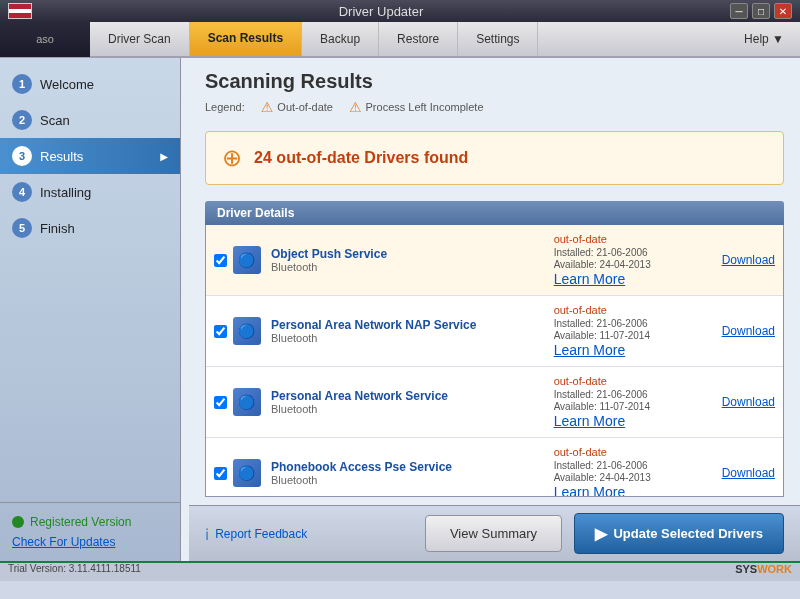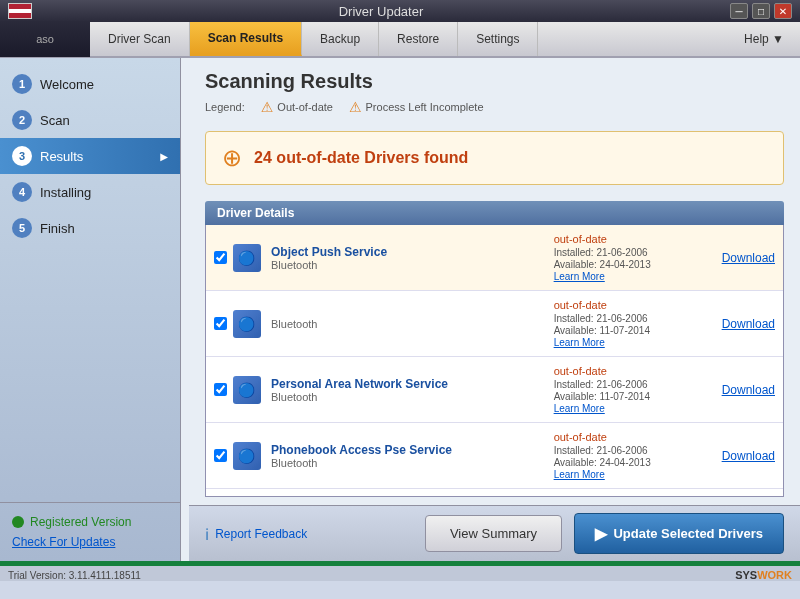--- a/index.html
+++ b/index.html
@@ -112,21 +112,21 @@
     .driver-checkbox { margin-right: 6px; }
     .driver-icon { width: 28px; height: 28px; background: linear-gradient(135deg, #5080d0, #3060b0); border-radius: 3px; display: flex; align-items: center; justify-content: center; margin-right: 10px; flex-shrink: 0; }
     .driver-icon-inner { color: white; font-size: 14px; }
     .driver-info { flex: 1; }
     .driver-name { font-size: 12px; font-weight: bold; color: #1a50a0; cursor: pointer; }
     .driver-type { font-size: 11px; color: #666; }
     .driver-status-area { width: 160px; text-align: left; margin-right: 8px; }
     .driver-status { font-size: 11px; color: #c04010; }
     .driver-dates { font-size: 10px; color: #555; margin-top: 2px; }
     .driver-dates div { margin-bottom: 1px; }
-    .learn-more { font-size: 10px; color: #0055cc; text-decoration: underline; cursor: pointer; }
+    .learn-more { font-size: 14px; color: #0055cc; text-decoration: underline; cursor: pointer; }
     .download-btn {
       color: #0055cc; text-decoration: underline; cursor: pointer; font-size: 12px;
       white-space: nowrap;
     }
 
     
     .bottom-bar {
       height: 56px; background: linear-gradient(to bottom, #d0d8e8, #b8c0d0);
       border-top: 1px solid #9090a0;
       display: flex; align-items: center; padding: 0 16px; gap: 12px;
@@ -148,22 +148,22 @@
     .update-btn-icon { font-size: 16px; }
 
     
     .driver-list::-webkit-scrollbar { width: 8px; }
     .driver-list::-webkit-scrollbar-track { background: #e0e0e0; }
     .driver-list::-webkit-scrollbar-thumb { background: #9090b0; border-radius: 4px; }
 
     
     .status-bar {
       height: 20px; background: #c0c8d8;
-      display: flex; align-items: flex-end; justify-content: space-between;
-      padding: 0 8px; border-top: 5px solid #15803d;
+      display: flex; align-items: flex-start; justify-content: space-between;
+      padding: 0 8px; border-top: 2px solid #15803d;
     }
     .status-text { font-size: 10px; color: #444; }
     .brand-text { font-size: 11px; color: #333; font-weight: bold; }
     .brand-highlight { color: #e08020; }
   </style>
 </head>
 <body>
 
 <div class="title-bar">
   <div class="flag-icon"></div>
@@ -275,20 +275,21 @@
           </div>
           <div class="download-btn">Download</div>
         </div>
 
         <div class="driver-row">
           <input type="checkbox" class="driver-checkbox" checked="" style="">
           <div class="driver-icon">
             <span class="driver-icon-inner">🔵</span>
           </div>
           <div class="driver-info">
+            <div class="driver-name">Personal Area Network NAP Service</div>
             <div class="driver-type">Bluetooth</div>
           </div>
           <div class="driver-status-area">
             <div class="driver-status">out-of-date</div>
             <div class="driver-dates">
               <div>Installed: 21-06-2006</div>
               <div>Available: 11-07-2014</div>
             </div>
             <div class="learn-more">Learn More</div>
           </div>

